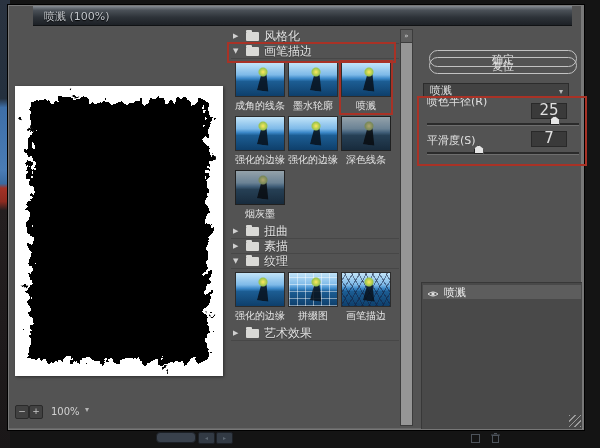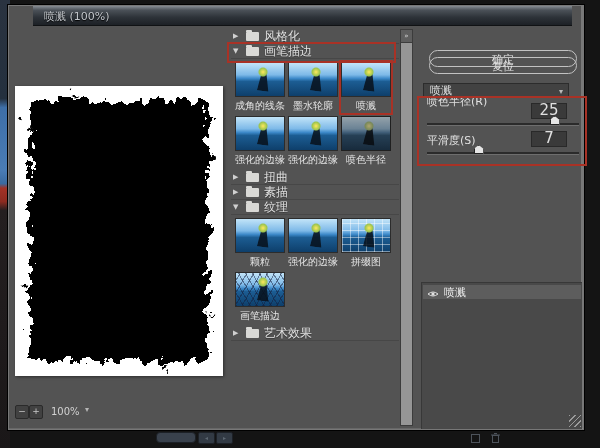--- a/index.html
+++ b/index.html
@@ -157,43 +157,43 @@
           <div class="thumb-cell">
             <div class="thumb-img"></div>
             <div class="thumb-label">强化的边缘</div>
           </div>
           <div class="thumb-cell">
             <div class="thumb-img"></div>
             <div class="thumb-label">强化的边缘</div>
           </div>
           <div class="thumb-cell">
             <div class="thumb-img dark"></div>
-            <div class="thumb-label">喷色半径</div>
+            <div class="thumb-label">深色线条</div>
+          </div>
+          <div class="thumb-cell">
+            <div class="thumb-img dark"></div>
+            <div class="thumb-label">烟灰墨</div>
           </div>
         </div>
         <div class="folder-row">
           <div class="tri">▶</div>
           <div class="folder-icon"></div>
           <div class="folder-label">扭曲</div>
         </div>
         <div class="folder-row">
           <div class="tri">▶</div>
           <div class="folder-icon"></div>
           <div class="folder-label">素描</div>
         </div>
         <div class="folder-row">
           <div class="tri">▼</div>
           <div class="folder-icon"></div>
           <div class="folder-label">纹理</div>
         </div>
         <div class="thumb-grid">
-          <div class="thumb-cell">
-            <div class="thumb-img"></div>
-            <div class="thumb-label">颗粒</div>
-          </div>
           <div class="thumb-cell">
             <div class="thumb-img"></div>
             <div class="thumb-label">强化的边缘</div>
           </div>
           <div class="thumb-cell">
             <div class="thumb-img ov-grid"></div>
             <div class="thumb-label">拼缀图</div>
           </div>
           <div class="thumb-cell">
             <div class="thumb-img ov-cells"></div>

